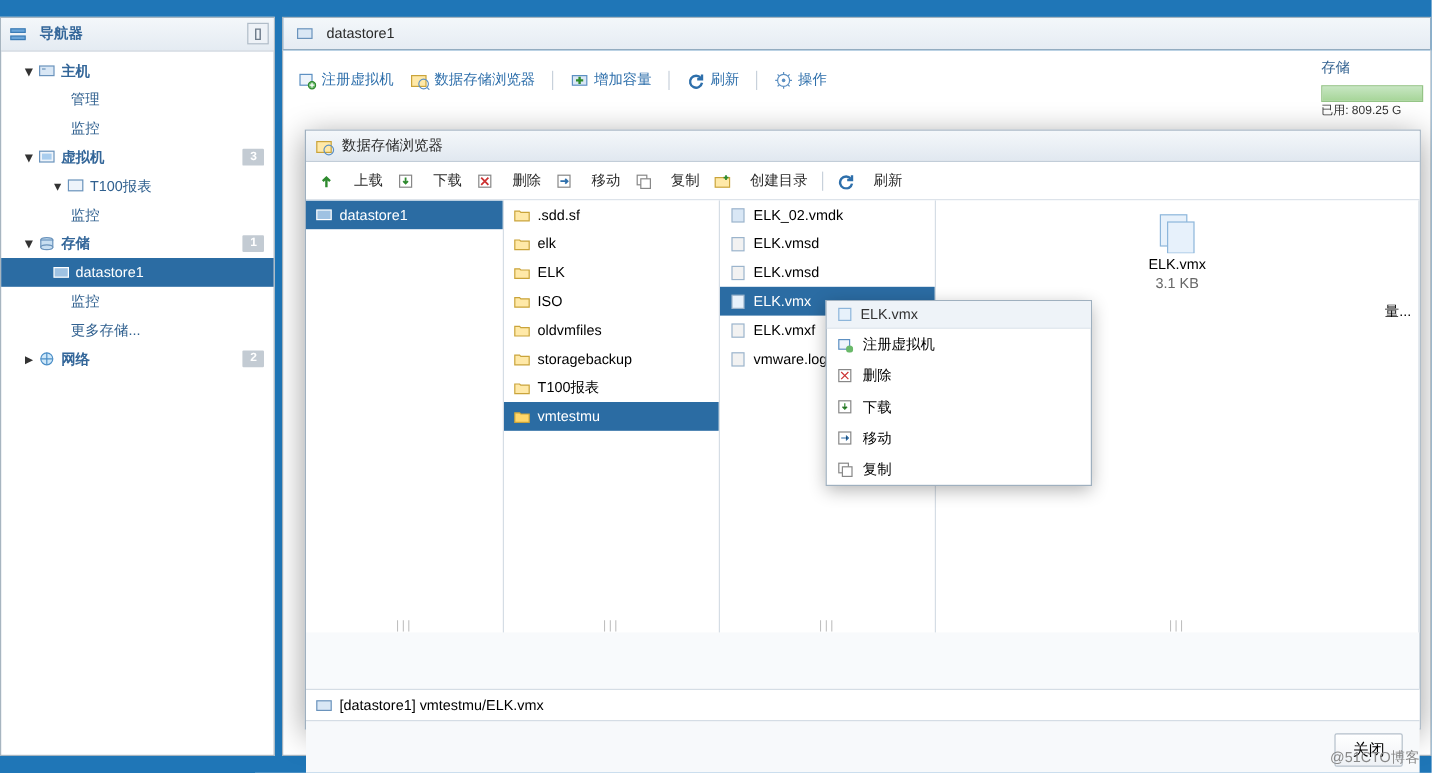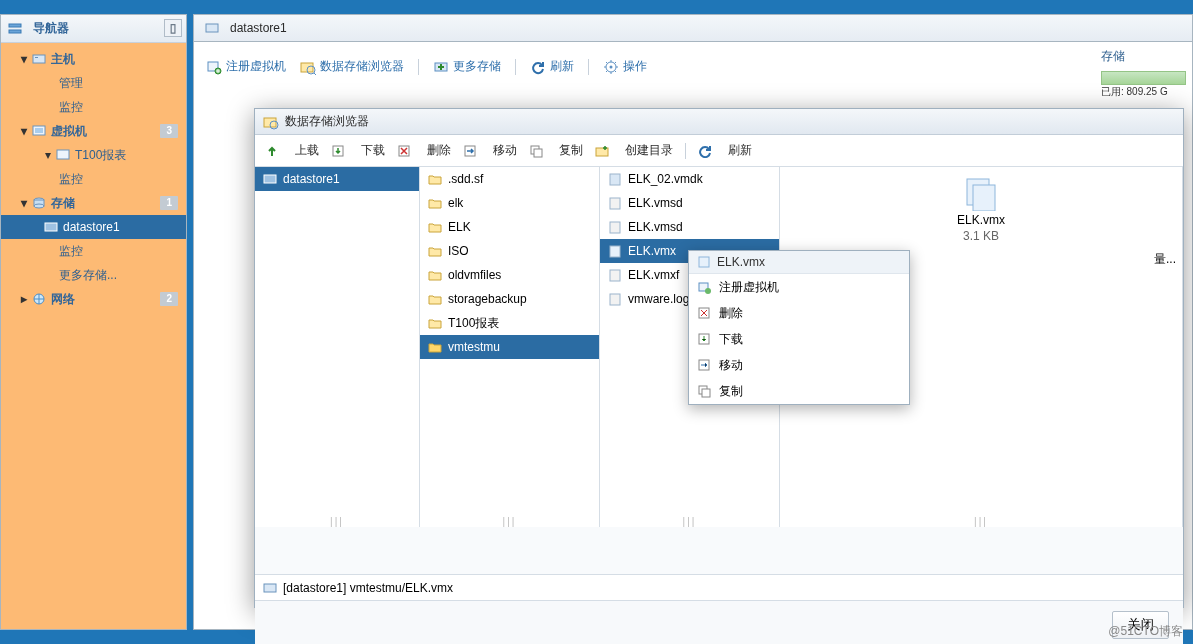--- a/index.html
+++ b/index.html
@@ -1,20 +1,20 @@
 <!DOCTYPE html>
 <html><head>
 <meta charset="utf-8">
 <style>
 * { box-sizing: border-box; font-family: Arial, "Microsoft YaHei", sans-serif; }
 body { margin: 0; width: 1193px; height: 644px; background: #1f76b7; font-size: 12px; overflow: hidden; position: relative; }
 .app { display: flex; width: 100%; height: 630px; padding-top: 14px; gap: 6px; }
 
 
-.sidebar { width: 187px; background: #fdba74; border: 1px solid #a7b5c0; display: flex; flex-direction: column; }
+.sidebar { width: 229px; background: #ffffff; border: 1px solid #a7b5c0; display: flex; flex-direction: column; }
 .sidebar-header { background: linear-gradient(#f4f7fa,#e4ebf2); border-bottom: 1px solid #c8d1db; height: 28px; display: flex; align-items: center; padding: 0 6px; color: #336699; font-weight: bold; gap: 6px; position:relative;}
 .sidebar-header .collapse-btn { position:absolute; right:4px; top:4px; width:18px; height:18px; border:1px solid #b0bcc8; background:#eef2f7; display:flex;align-items:center;justify-content:center; color:#6d7b8a;}
 .tree { padding: 4px 0; color:#2a2a2a; }
 .tree-row { display:flex; align-items:center; height:24px; padding:0 6px; cursor:pointer; position:relative;}
 .tree-row.level1 { padding-left:18px; font-weight:bold; color:#336699;}
 .tree-row.level2 { padding-left:58px; color:#30608f;}
 .tree-row.level2b { padding-left:42px; color:#30608f;}
 .tree-row.level2c { padding-left:58px; color:#30608f;}
 .tree-row .badge { position:absolute; right:8px; background:#c3cbd3; color:#fff; font-size:10px; padding:0 6px; border-radius:1px; line-height:14px;}
 .tree-row.active { background:#2b6ca3; color:#fff;}
@@ -187,21 +187,21 @@
               <path d="M14 14l2 2" stroke="#5d90c2"></path>
             </svg>
           <span>数据存储浏览器</span>
         </div>
         <div class="sep"></div>
         <div class="tool-item">
           <svg width="16" height="16">
               <rect x="2" y="4" width="12" height="8" fill="#d9e7f5" stroke="#5d90c2"></rect>
               <path d="M8 5v6M5 8h6" stroke="#2e8a2e" stroke-width="2"></path>
             </svg>
-          <span>更多存储</span>
+          <span>增加容量</span>
         </div>
         <div class="sep"></div>
         <div class="tool-item">
           <svg width="16" height="16">
               <path d="M12 6a5 5 0 1 0 1 4" fill="none" stroke="#2e6fab" stroke-width="2"></path>
               <path d="M13 3v4h-4" fill="none" stroke="#2e6fab" stroke-width="2"></path>
             </svg>
           <span>刷新</span>
         </div>
         <div class="sep"></div>

